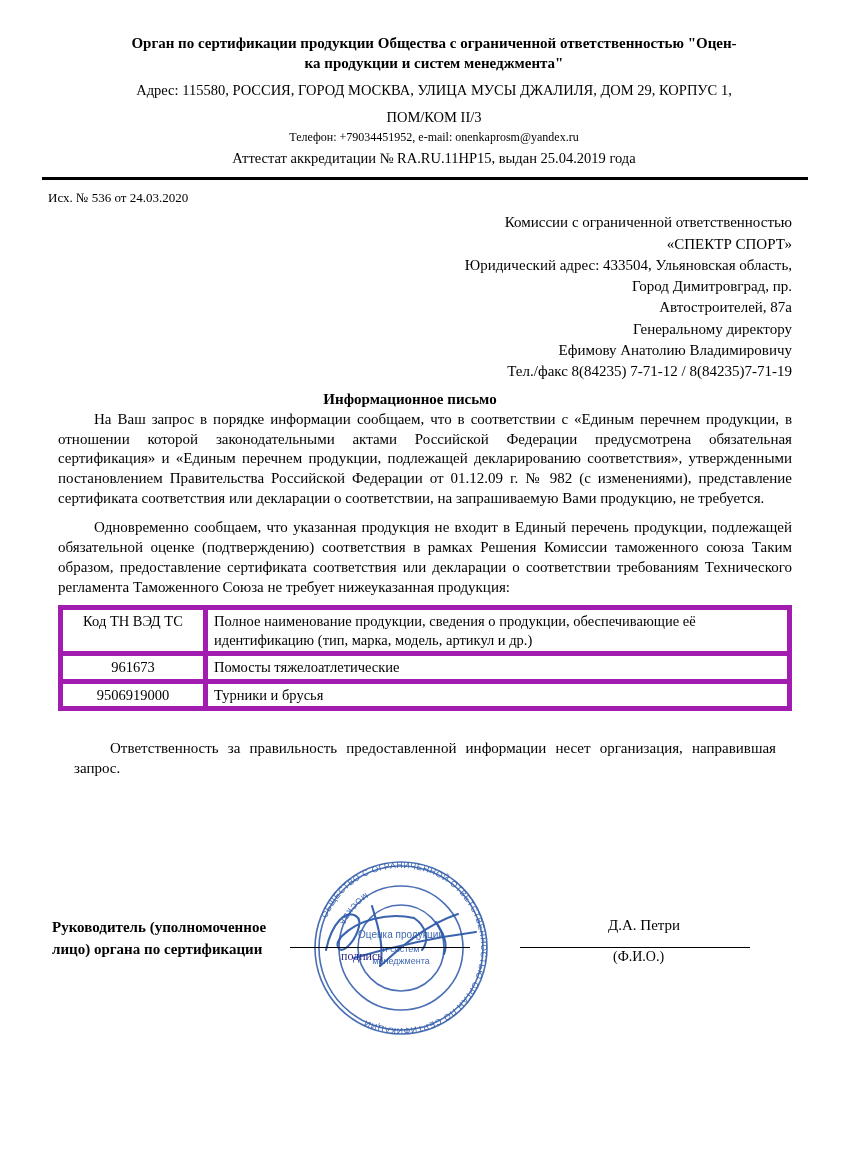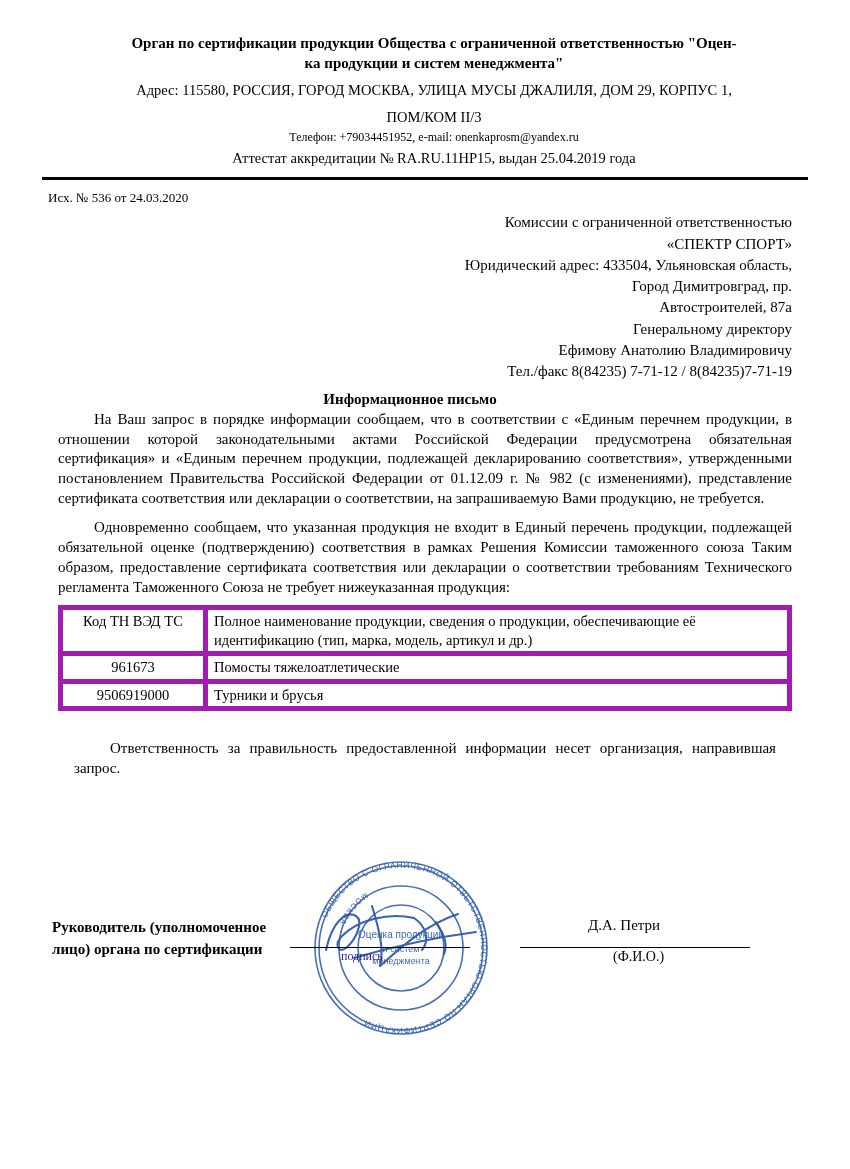--- a/index.html
+++ b/index.html
@@ -158,21 +158,21 @@
   }
   .sign-podpis {
     position: absolute;
     left: 341px;
     top: 50px;
     font-size: 12px;
     color: #2a2a8a;
   }
   .sign-right-name {
     position: absolute;
-    left: 588px;
+    left: 608px;
     top: 18px;
     font-size: 15px;
   }
   .sign-line-right {
     position: absolute;
     left: 520px;
     top: 48px;
     width: 230px;
     border-bottom: 1px solid #000;
   }

